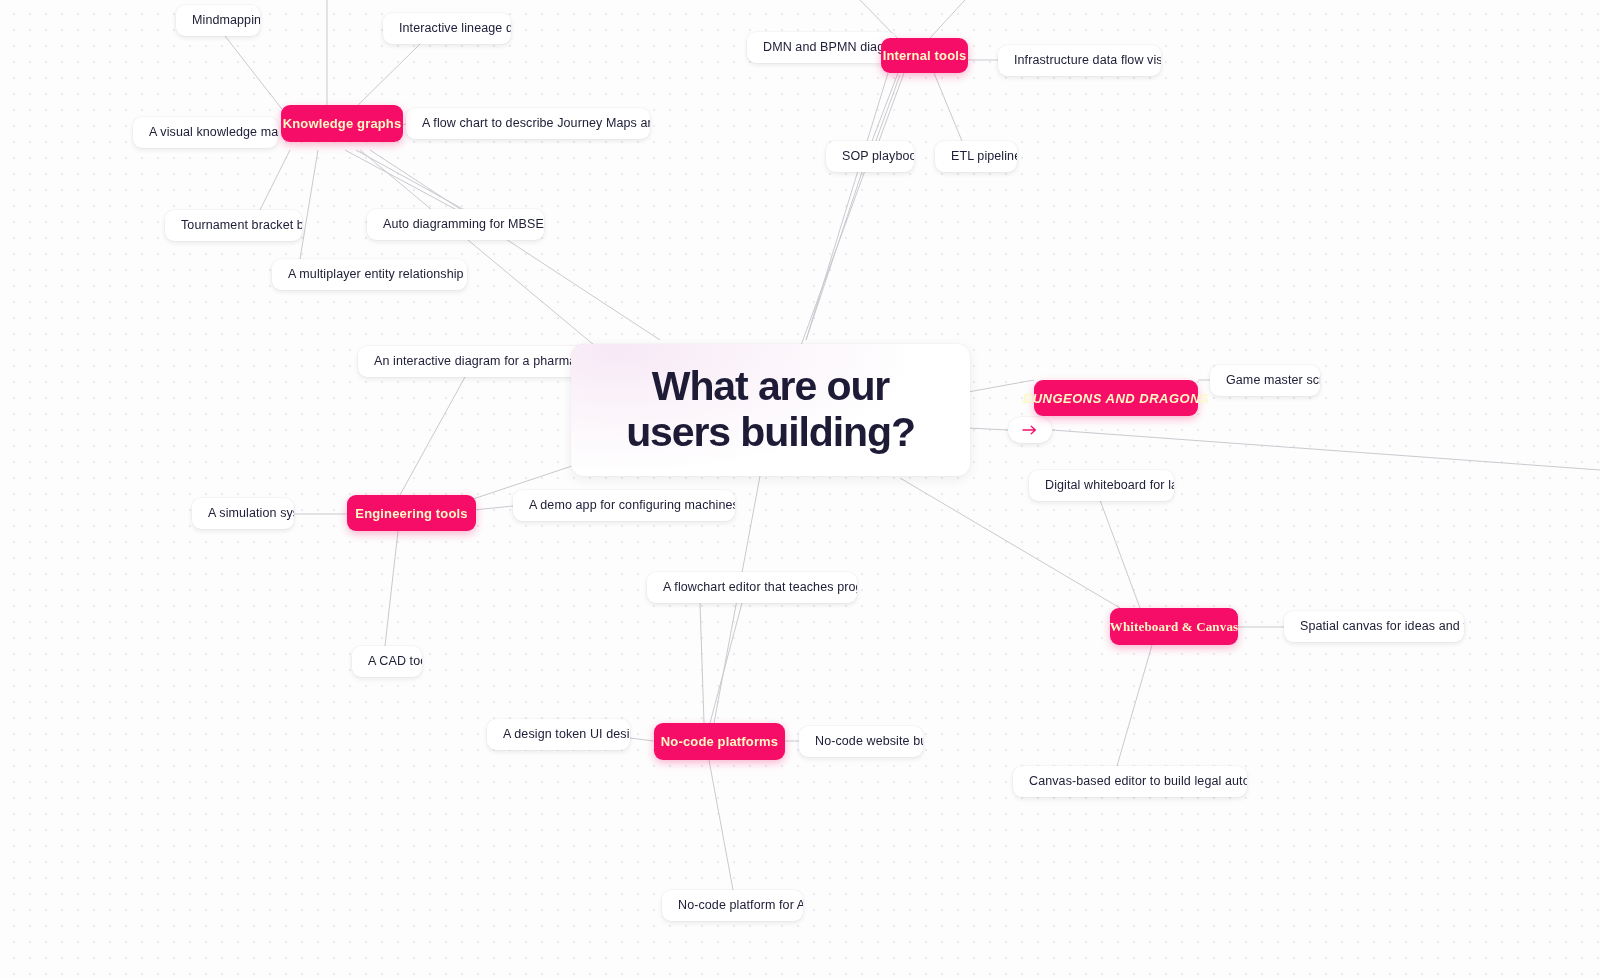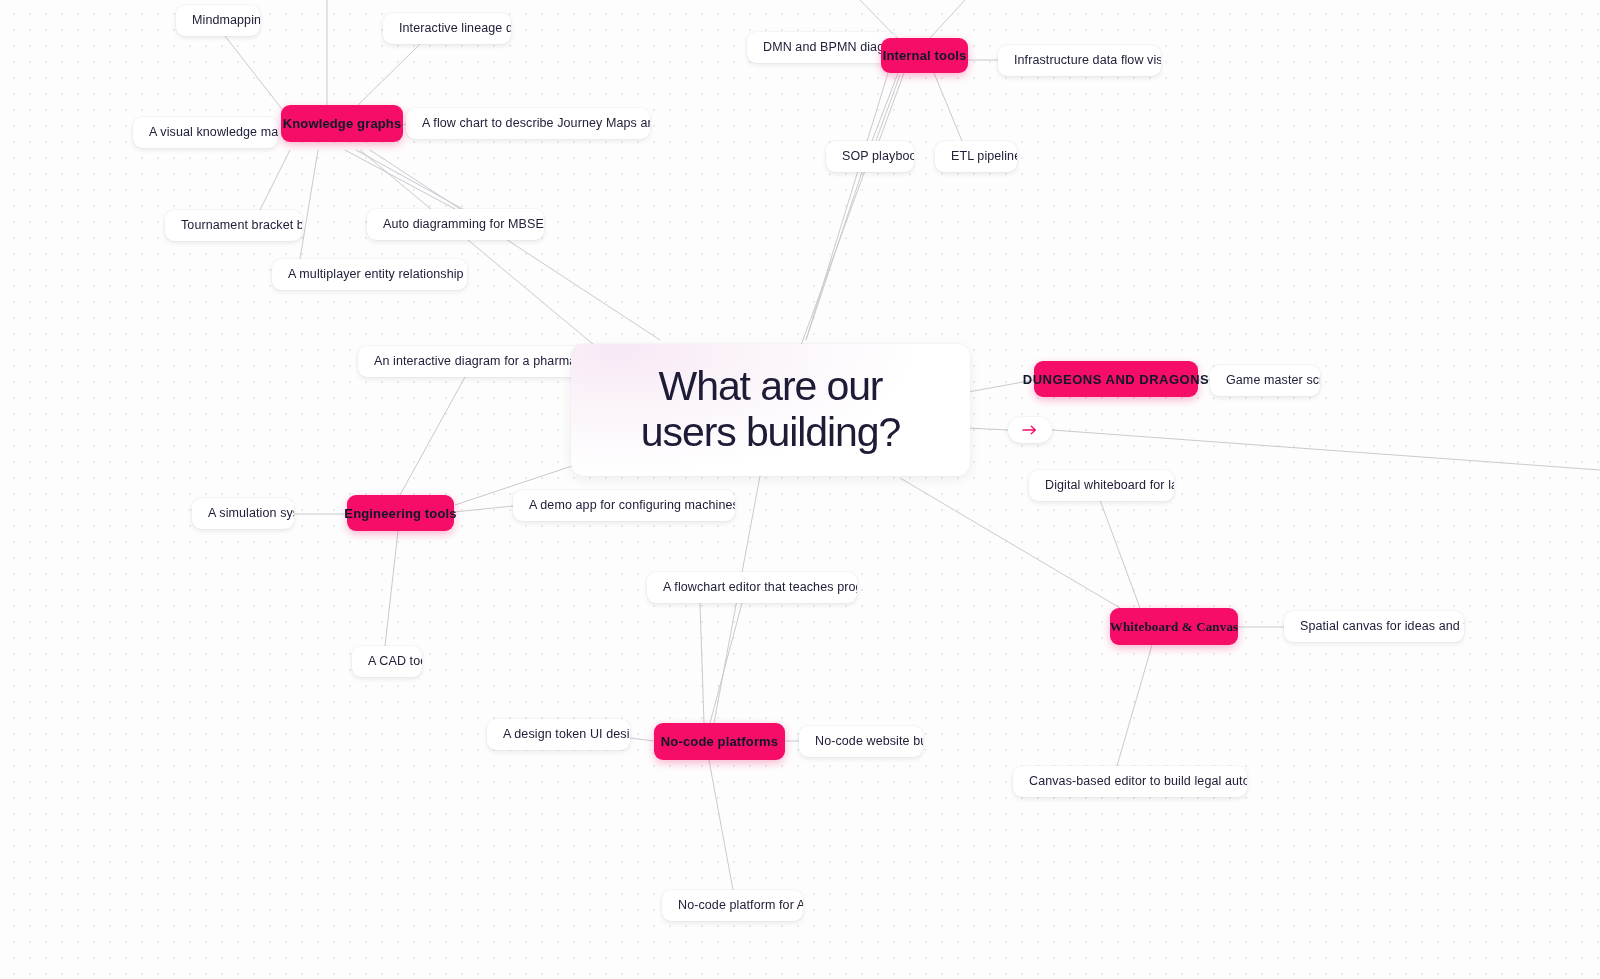--- a/index.html
+++ b/index.html
@@ -64,21 +64,21 @@
     line-height: 1.25;
     letter-spacing: .1px;
     padding: 12px 16px;
     white-space: nowrap;
   }
 
   
   .cat {
     background: #f50d68;
     border-radius: 9px;
-    color: #0f172a;
+    color: #fef9c3;
     font-size: 13px;
     font-weight: 700;
     letter-spacing: .15px;
     padding: 12px 17px;
     white-space: nowrap;
     box-shadow: 0 3px 9px rgba(245,13,104,.30);
     z-index: 6;
   }
   .cat.caps { letter-spacing: .5px; }
 
@@ -96,21 +96,21 @@
     box-shadow: 0 3px 12px rgba(24,24,40,.075),
                 0 0 0 .5px rgba(24,24,40,.035);
     display: flex;
     align-items: center;
     justify-content: center;
     z-index: 7;
   }
   #hero-title {
     color: #1d1b36;
     font-size: 41px;
-    font-weight: 400;
+    font-weight: 700;
     line-height: 1.12;
     letter-spacing: -1.1px;
     text-align: center;
     white-space: pre-line;
   }
 
   
   #arrow-pill {
     position: absolute;
     left: 1008px;
@@ -199,29 +199,29 @@
       <div class="node leaf clipped" style="left: 165px; top: 210px; width: 137px; height: 31px;">Tournament bracket builder</div>
       <div class="node leaf clipped" style="left: 367px; top: 209px; width: 177px; height: 31px;">Auto diagramming for MBSE models</div>
       <div class="node leaf clipped" style="left: 272px; top: 259px; width: 195px; height: 31px;">A multiplayer entity relationship diagram</div>
       <div class="node cat" style="left: 271px; top: 105px; width: 122px; height: 37px; justify-content: center; background: rgb(245, 13, 104); margin-left: 10px;">Knowledge graphs</div>
       <div class="node leaf clipped" style="left: 747px; top: 32px; width: 150px; height: 31px;">DMN and BPMN diagram editor</div>
       <div class="node leaf clipped" style="left: 998px; top: 45px; width: 163px; height: 31px;">Infrastructure data flow visualizer</div>
       <div class="node leaf clipped" style="left: 826px; top: 141px; width: 88px; height: 31px;">SOP playbooks</div>
       <div class="node leaf clipped" style="left: 935px; top: 141px; width: 82px; height: 31px;">ETL pipelines</div>
       <div class="node cat" style="left: 881px; top: 38px; width: 87px; height: 35px; justify-content: center; background: rgb(245, 13, 104);">Internal tools</div>
       <div class="node leaf clipped" style="left: 1210px; top: 365px; width: 110px; height: 31px;">Game master screen</div>
-      <div class="node cat caps" style="left: 1034px; top: 361px; width: 164px; height: 36px; justify-content: center; background: rgb(245, 13, 104);">DUNGEONS AND DRAGONS</div>
+      <div class="node cat caps" style="left: 1034px; top: 380px; width: 164px; height: 36px; justify-content: center; background: rgb(245, 13, 104); font-style: italic;">DUNGEONS AND DRAGONS</div>
       <div class="node leaf clipped" style="left: 1029px; top: 470px; width: 145px; height: 31px;">Digital whiteboard for lawyers</div>
       <div class="node leaf clipped" style="left: 1284px; top: 611px; width: 180px; height: 31px;">Spatial canvas for ideas and thoughts</div>
       <div class="node leaf clipped" style="left: 1013px; top: 766px; width: 234px; height: 31px;">Canvas-based editor to build legal automation tools</div>
       <div class="node cat" style="left: 1110px; top: 608px; width: 128px; height: 37px; justify-content: center; background: rgb(245, 13, 104); font-family: Liberation Serif, serif;">Whiteboard &amp; Canvas</div>
       <div class="node leaf clipped" style="left: 358px; top: 346px; width: 237px; height: 31px;">An interactive diagram for a pharmaceutical project</div>
       <div class="node leaf clipped" style="left: 192px; top: 498px; width: 102px; height: 31px;">A simulation system</div>
       <div class="node leaf clipped" style="left: 513px; top: 490px; width: 222px; height: 31px;">A demo app for configuring machines in a plant</div>
       <div class="node leaf clipped" style="left: 352px; top: 646px; width: 70px; height: 31px;">A CAD tool</div>
-      <div class="node cat" style="left: 347px; top: 495px; width: 107px; height: 36px; justify-content: center; background: rgb(245, 13, 104);">Engineering tools</div>
+      <div class="node cat" style="left: 347px; top: 495px; width: 129px; height: 36px; justify-content: center; background: rgb(245, 13, 104);">Engineering tools</div>
       <div class="node leaf clipped" style="left: 647px; top: 572px; width: 210px; height: 31px;">A flowchart editor that teaches programming</div>
       <div class="node leaf clipped" style="left: 487px; top: 719px; width: 143px; height: 31px;">A design token UI design tool</div>
       <div class="node leaf clipped" style="left: 799px; top: 726px; width: 124px; height: 31px;">No-code website builder</div>
       <div class="node leaf clipped" style="left: 662px; top: 890px; width: 141px; height: 31px;">No-code platform for Arduino</div>
       <div class="node cat" style="left: 654px; top: 723px; width: 131px; height: 37px; justify-content: center; background: rgb(245, 13, 104);">No-code platforms</div>
     </div>
 </div>
 
 </body></html>

